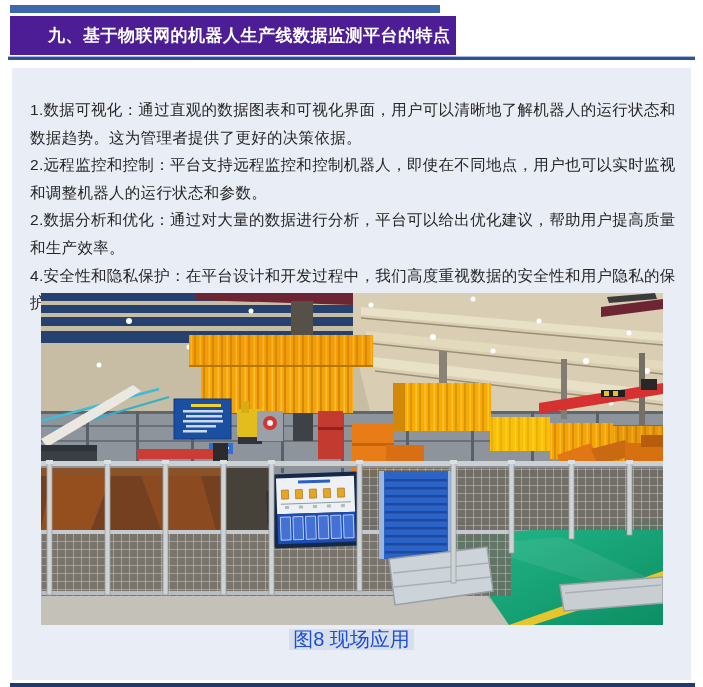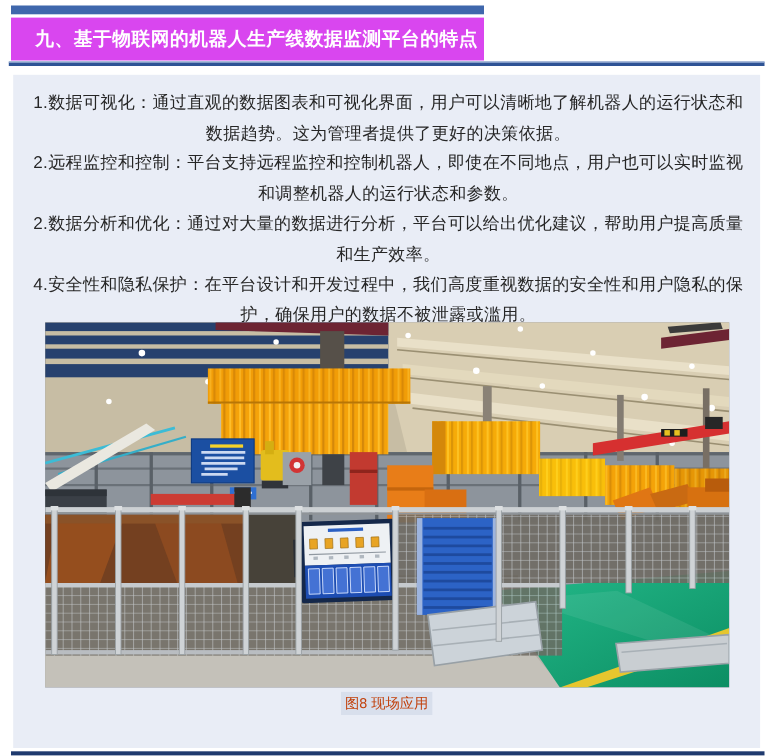--- a/index.html
+++ b/index.html
@@ -1,34 +1,34 @@
 <!DOCTYPE html>
 <html><head>
 <meta charset="utf-8">
 <style>
   html,body{margin:0;padding:0;background:#ffffff;}
   .page{position:relative;width:703px;height:687px;background:#ffffff;overflow:hidden;
         font-family:"Liberation Sans","DejaVu Sans",sans-serif;}
   
   .accent-bar{position:absolute;left:10px;top:5px;width:430px;height:8px;background:#3f67ac;}
-  .title-bar{position:absolute;left:10px;top:16px;width:430px;height:39px;background:#d946ef;}
+  .title-bar{position:absolute;left:10px;top:16px;width:430px;height:39px;background:#4c1d95;padding-left:16px;}
   .title-bar .title{display:block;padding-left:22px;line-height:39px;color:#ffffff;
         font-size:17px;font-weight:bold;letter-spacing:0.5px;white-space:nowrap;}
   .header-rule{position:absolute;left:8px;top:56px;width:687px;height:3px;background:#2e5395;
         border-top:1px solid #a9bcdf;}
   
   .panel{position:absolute;left:12px;top:68px;width:679px;height:612px;background:#e9edf6;}
-  .body-text{position:absolute;left:18px;top:12px;width:646px;text-align:center;}
+  .body-text{position:absolute;left:18px;top:28px;width:646px;}
   .para{margin:0;font-size:15.5px;line-height:27.6px;color:#262626;letter-spacing:0.3px;
         word-break:break-all;}
   
   .photo-wrap{position:absolute;left:29px;top:225px;width:622px;height:332px;overflow:hidden;
         background:#9aa0a8;}
   .caption-row{position:absolute;left:0;top:561px;width:679px;text-align:center;}
-  .caption-row .cap{display:inline-block;background:#d8dfec;color:#c2410c;font-size:13px;
+  .caption-row .cap{display:inline-block;background:#d8dfec;color:#1d4ed8;font-size:20px;
         padding:1px 4px;line-height:19px;}
   
   .footer-bar{position:absolute;left:10px;top:683px;width:685px;height:4px;background:#1f3a6e;}
 </style>
 </head>
 <body>
 
 <div class="page">
 
   <div class="accent-bar"></div>

